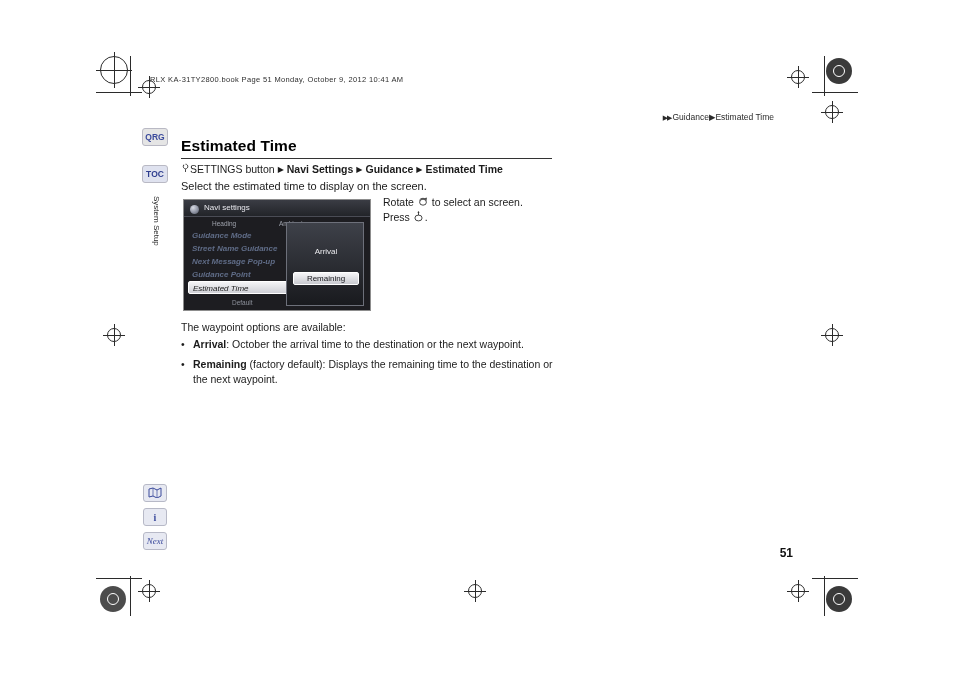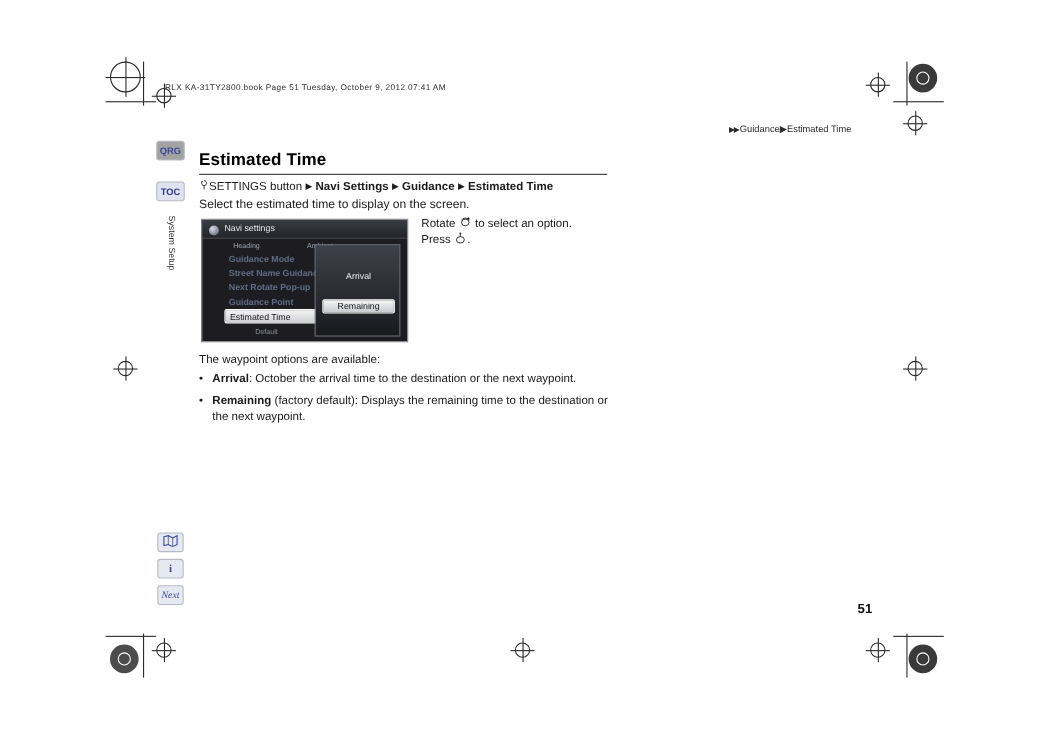--- a/index.html
+++ b/index.html
@@ -63,21 +63,21 @@
     letter-spacing: -1px;
     padding-right: 1px;
   }
 
   
   .tab {
     position: absolute;
     width: 26px;
     height: 18px;
     border-radius: 3px;
-    background: #a3a3a3;
+    background: #e5e5e5;
     border: 1px solid #b9b9c4;
     color: #3b4a9c;
     font-size: 8.5px;
     font-weight: bold;
     display: flex;
     align-items: center;
     justify-content: center;
     box-sizing: border-box;
   }
   .tab.toc {
@@ -198,23 +198,24 @@
   .device .colhead {
     position: absolute;
     top: 20px;
     font-size: 6.5px;
     color: #9fa3ad;
   }
   .device .colhead.a { left: 28px; }
   .device .colhead.b { left: 95px; }
   .device .menulist {
     position: absolute;
-    left: 20px;
+    left: 4px;
     top: 29px;
     width: 120px;
+    font-style: italic;
   }
   .device .menuitem {
     height: 13px;
     line-height: 13px;
     font-size: 8px;
     color: #6b7a99;
     padding-left: 4px;
     white-space: nowrap;
     overflow: hidden;
     font-weight: bold;
@@ -383,21 +384,21 @@
   <div class="cropline" style="left:96px;top:92px;width:46px;height:1px;"></div>
   <div class="cropline" style="left:130px;top:56px;width:1px;height:40px;"></div>
   <div class="cropline" style="left:812px;top:92px;width:46px;height:1px;"></div>
   <div class="cropline" style="left:824px;top:56px;width:1px;height:40px;"></div>
   <div class="cropline" style="left:96px;top:578px;width:46px;height:1px;"></div>
   <div class="cropline" style="left:130px;top:576px;width:1px;height:40px;"></div>
   <div class="cropline" style="left:812px;top:578px;width:46px;height:1px;"></div>
   <div class="cropline" style="left:824px;top:576px;width:1px;height:40px;"></div>
 </div>
 
-<div class="filestamp">RLX KA-31TY2800.book  Page 51  Tuesday, October 9, 2012  07:41 AM</div>
+<div class="filestamp">RLX KA-31TY2800.book  Page 51  Monday, October 9, 2012  10:41 AM</div>
 
 <div class="breadcrumb">
   <span class="arr">▶▶</span><span>Guidance▶Estimated Time</span>
 </div>
 
 <div class="tab" style="left:142px;top:128px;">
   <span>QRG</span>
 </div>
 <div class="tab toc" style="left:142px;top:165px;">
   <span>TOC</span>
@@ -438,21 +439,21 @@
   <div class="titlebar">
     <div class="dot"></div>
     <div class="lab">Navi settings</div>
   </div>
   <div class="colhead a">Heading</div>
   <div class="colhead b">Ambient</div>
 
   <div class="menulist">
     <div class="menuitem">Guidance Mode</div>
     <div class="menuitem">Street Name Guidance</div>
-    <div class="menuitem">Next Rotate Pop-up</div>
+    <div class="menuitem">Next Message Pop-up</div>
     <div class="menuitem">Guidance Point</div>
     <div class="menuitem sel">Estimated Time</div>
   </div>
 
   <div class="defaultlab">Default</div>
 
   <div class="popup">
     <div class="opt arrival">Arrival</div>
     <div class="opt remaining">Remaining</div>
   </div>
@@ -460,21 +461,21 @@
 
 <div class="rot-line">
   <span>Rotate</span>
   <span class="knob-glyph">
     <svg width="10" height="11" viewBox="0 0 10 11" aria-hidden="true">
       <ellipse cx="5" cy="6.2" rx="3.4" ry="3" fill="none" stroke="#1b1b1b" stroke-width="0.8"></ellipse>
       <path d="M1.4 4.2 a4 3.4 0 0 1 7.2 0" fill="none" stroke="#1b1b1b" stroke-width="0.8"></path>
       <path d="M8.2 1.2 L9.1 3.6 L6.8 3.2 Z" fill="#1b1b1b"></path>
     </svg>
   </span>
-  <span>to select an option.</span>
+  <span>to select an screen.</span>
 </div>
 <div class="press-line">
   <span>Press</span>
   <span class="knob-glyph">
     <svg width="11" height="11" viewBox="0 0 11 11" aria-hidden="true">
       <ellipse cx="5.5" cy="7" rx="3.6" ry="2.9" fill="none" stroke="#1b1b1b" stroke-width="0.8"></ellipse>
       <path d="M5.5 4.1 L5.5 0.8" stroke="#1b1b1b" stroke-width="0.8"></path>
       <path d="M4.3 1.6 L5.5 0.2 L6.7 1.6 Z" fill="#1b1b1b"></path>
     </svg>
   </span><span>.</span>

